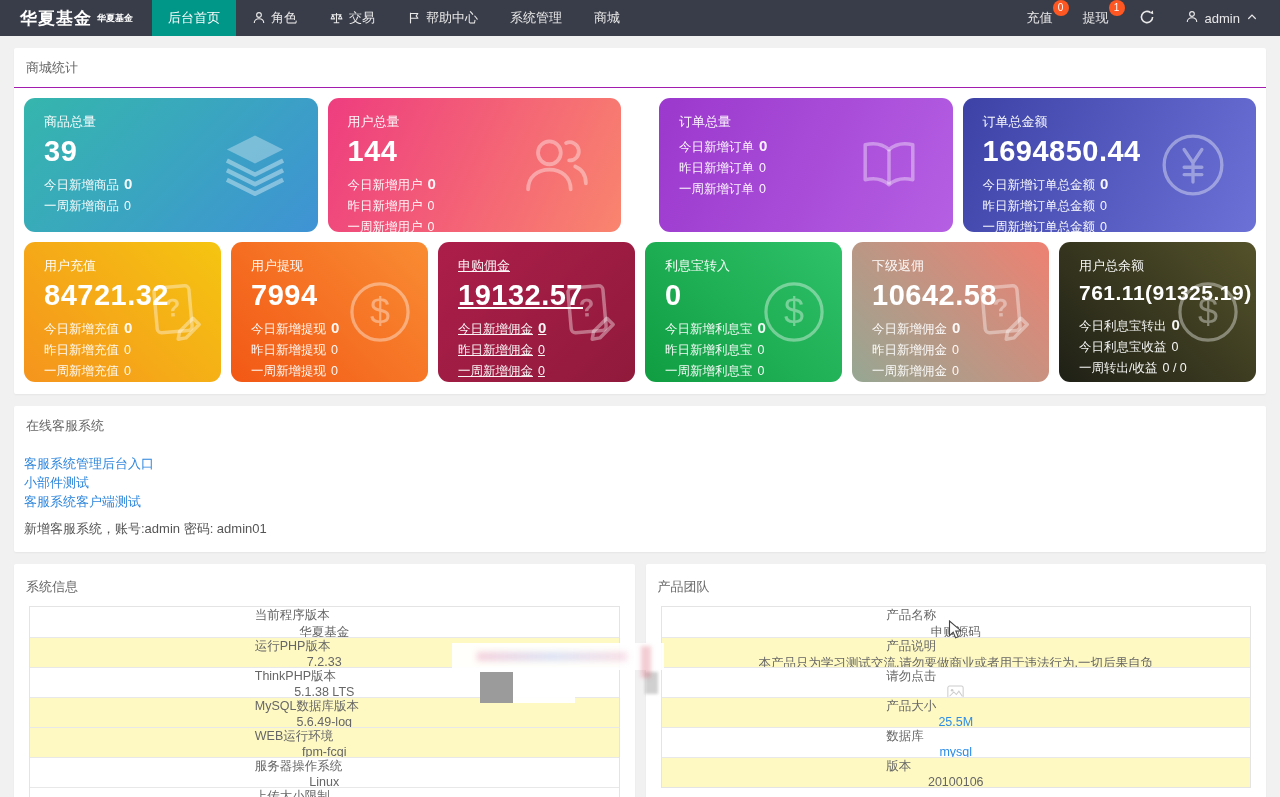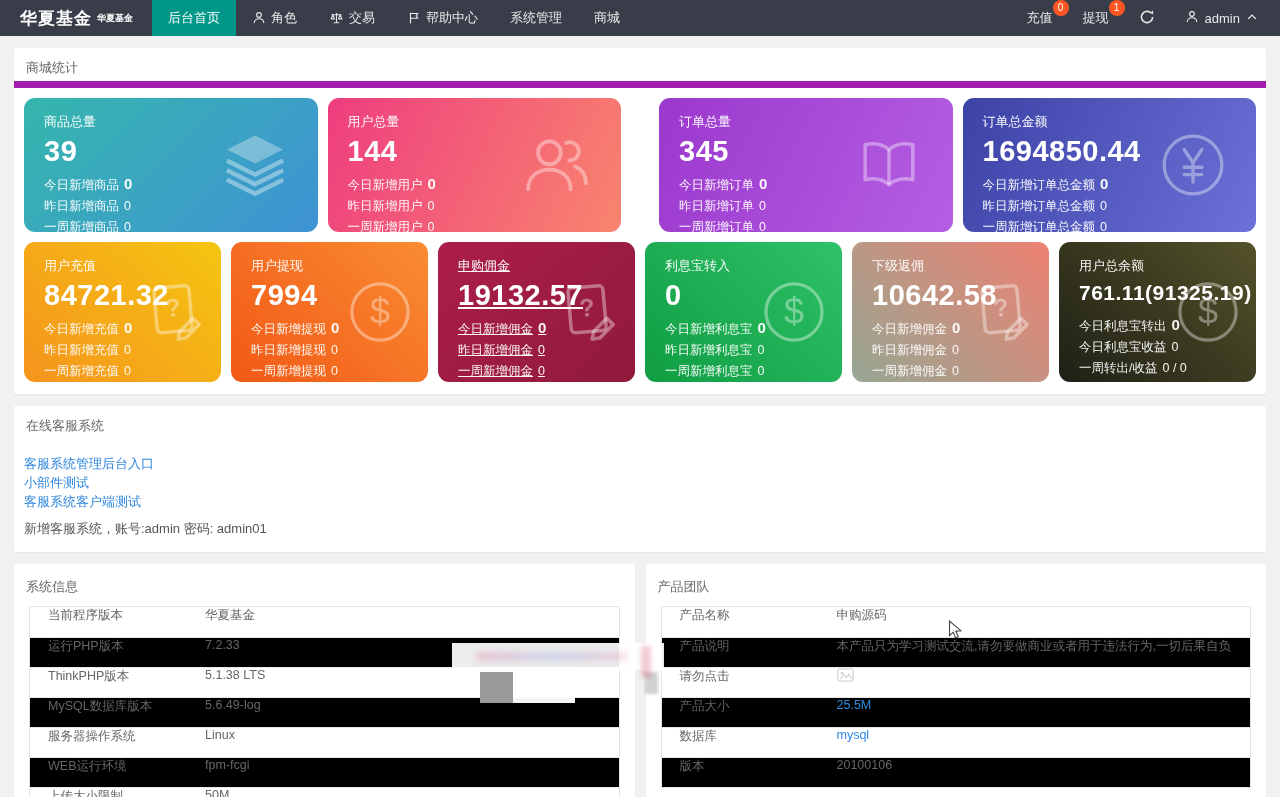--- a/index.html
+++ b/index.html
@@ -18,21 +18,21 @@
   .nav-item.active { background:#009688; color:#fff; }
   .nav-item svg { display:block; }
   .nav-right { display:flex; align-items:center; gap:30px; padding-right:22px; }
   .nav-chip { position:relative; color:#e8e8e8; font-size:13px; cursor:pointer; }
   .badge { position:absolute; top:-9px; right:-16px; min-width:16px; height:16px; line-height:16px;
            background:#FF5722; color:#fff; border-radius:8px; font-size:10px; text-align:center; padding:0 4px; }
   .admin-cluster { display:flex; align-items:center; gap:6px; color:#e8e8e8; cursor:pointer; }
   
   .main { padding:12px 14px 0 14px; }
   .panel { background:#fff; border-radius:2px; box-shadow:0 1px 2px rgba(0,0,0,.05); margin-bottom:12px; }
-  .panel-hd { height:40px; line-height:40px; padding:0 12px; color:#666; font-size:13px; border-bottom:7px solid #a21caf; }
+  .panel-hd { height:40px; line-height:40px; padding:0 12px; color:#666; font-size:13px; border-bottom:1px solid #a21caf; }
   
   .cards-row { display:flex; gap:10px; padding:10px 10px 0 10px; }
   .cards-row:last-child { padding-bottom:12px; }
   .card { position:relative; flex:1; height:134px; border-radius:11px; color:#fff; padding:15px 0 0 20px; overflow:hidden; }
   .cards-row.r2 .card { height:140px; }
   .card-title { font-size:13px; margin-bottom:4px; opacity:.96; }
   .card-value { font-size:29px; font-weight:bold; margin-bottom:5px; letter-spacing:.5px; }
   .card.small-val .card-value { font-size:21px; margin:6px 0 9px 0; }
   .card-line { font-size:12.5px; line-height:21px; opacity:.95; white-space:nowrap; }
   .card-line .line-value { margin-left:5px; }
@@ -42,23 +42,23 @@
   .card-icon svg { display:block; }
   
   .service-body { padding:8px 15px 14px 10px; }
   .service-link { display:block; color:#2e86dc; text-decoration:none; font-size:13px; line-height:19px; cursor:pointer; }
   .service-note { margin-top:9px; color:#555; font-size:13px; }
   
   .bottom { display:flex; gap:11px; }
   .panel-b { flex:1; background:#fff; border-radius:2px; box-shadow:0 1px 2px rgba(0,0,0,.05); height:260px; }
   .panel-b .panel-hd { border-bottom:none; height:42px; line-height:46px; }
   .tbl { margin:0 15px; border:1px solid #e4e4e4; }
-  .trow { display:flex; height:30px; border-top:1px solid #e8e8e8; font-size:12.5px; }
+  .trow { display:flex; height:30px; align-items:center; border-top:1px solid #e8e8e8; font-size:12.5px;flex-direction:column; }
   .trow:first-child { border-top:none; }
-  .trow.even { background:#000000; }
+  .trow.even { background:#fef9c3; }
   .tlabel { width:175px; padding-left:18px; color:#666; flex-shrink:0; white-space:nowrap; }
   .tvalue { flex:1; color:#666; white-space:nowrap; overflow:hidden; }
   .tvalue a { color:#2e8ce6; text-decoration:none; cursor:pointer; }
   
   .artifact { position:absolute; pointer-events:none; }
   #cursor { position:absolute; left:948px; top:620px; z-index:99; pointer-events:none; }
 </style>
 </head>
 <body>
 
@@ -134,21 +134,20 @@
 <div class="main">
 
   <div class="panel">
     <div class="panel-hd">商城统计</div>
     <div class="cards-row r1" id="cards-row1">
         <div class="card" style="background: linear-gradient(135deg, rgb(53, 182, 173), rgb(63, 147, 212));">
           <div class="card-info">
             <div class="card-title">商品总量</div>
             <div class="card-value">39</div>
             <div class="card-line"><span class="line-label">今日新增商品</span><b class="line-value today">0</b></div>
-            <div class="card-line"><span class="line-label">昨日新增商品</span><span class="line-value">0</span></div>
             <div class="card-line"><span class="line-label">一周新增商品</span><span class="line-value">0</span></div>
           </div>
           <div class="card-icon">
             <svg width="74" height="74" viewBox="0 0 100 100" fill="none" stroke="currentColor" stroke-width="6" stroke-linejoin="round">
               <path d="M50 10 88 29 50 48 12 29Z" fill="currentColor" stroke="none" opacity=".85"></path>
               <path d="M12 44 50 63 88 44"></path>
               <path d="M12 57 50 76 88 57"></path>
               <path d="M12 70 50 89 88 70"></path>
             </svg>
           </div>
@@ -166,21 +165,20 @@
               <circle cx="40" cy="34" r="15"></circle>
               <path d="M12 82c0-16 12-26 28-26s28 10 28 26"></path>
               <path d="M62 21a12 12 0 1 1 4 23"></path>
               <path d="M74 52c9 4 14 12 14 22"></path>
             </svg>
           </div>
         </div>
         <div class="card" style="background: linear-gradient(115deg, rgb(155, 56, 205), rgb(181, 95, 227)); margin-left: 28px;">
           <div class="card-info">
             <div class="card-title">订单总量</div>
-            <div class="card-value">345</div>
             <div class="card-line"><span class="line-label">今日新增订单</span><b class="line-value today">0</b></div>
             <div class="card-line"><span class="line-label">昨日新增订单</span><span class="line-value">0</span></div>
             <div class="card-line"><span class="line-label">一周新增订单</span><span class="line-value">0</span></div>
           </div>
           <div class="card-icon">
             <svg width="76" height="70" viewBox="0 0 100 100" fill="none" stroke="currentColor" stroke-width="5" stroke-linejoin="round">
               <path d="M50 28C41 20 28 18 16 21v50c12-3 25-1 34 7 9-8 22-10 34-7V21c-12-3-25-1-34 7z"></path>
               <path d="M50 28v50"></path>
             </svg>
           </div>
@@ -329,27 +327,27 @@
             <div class="tvalue">7.2.33</div>
           </div>
           <div class="trow">
             <div class="tlabel">ThinkPHP版本</div>
             <div class="tvalue">5.1.38 LTS</div>
           </div>
           <div class="trow even">
             <div class="tlabel">MySQL数据库版本</div>
             <div class="tvalue">5.6.49-log</div>
           </div>
+          <div class="trow even">
+            <div class="tlabel">WEB运行环境</div>
+            <div class="tvalue">fpm-fcgi</div>
+          </div>
           <div class="trow">
             <div class="tlabel">服务器操作系统</div>
             <div class="tvalue">Linux</div>
-          </div>
-          <div class="trow even">
-            <div class="tlabel">WEB运行环境</div>
-            <div class="tvalue">fpm-fcgi</div>
           </div>
           <div class="trow">
             <div class="tlabel">上传大小限制</div>
             <div class="tvalue">50M</div>
           </div>
         </div>
     </div>
     <div class="panel-b">
       <div class="panel-hd">产品团队</div>
       <div class="tbl" id="product-table">

